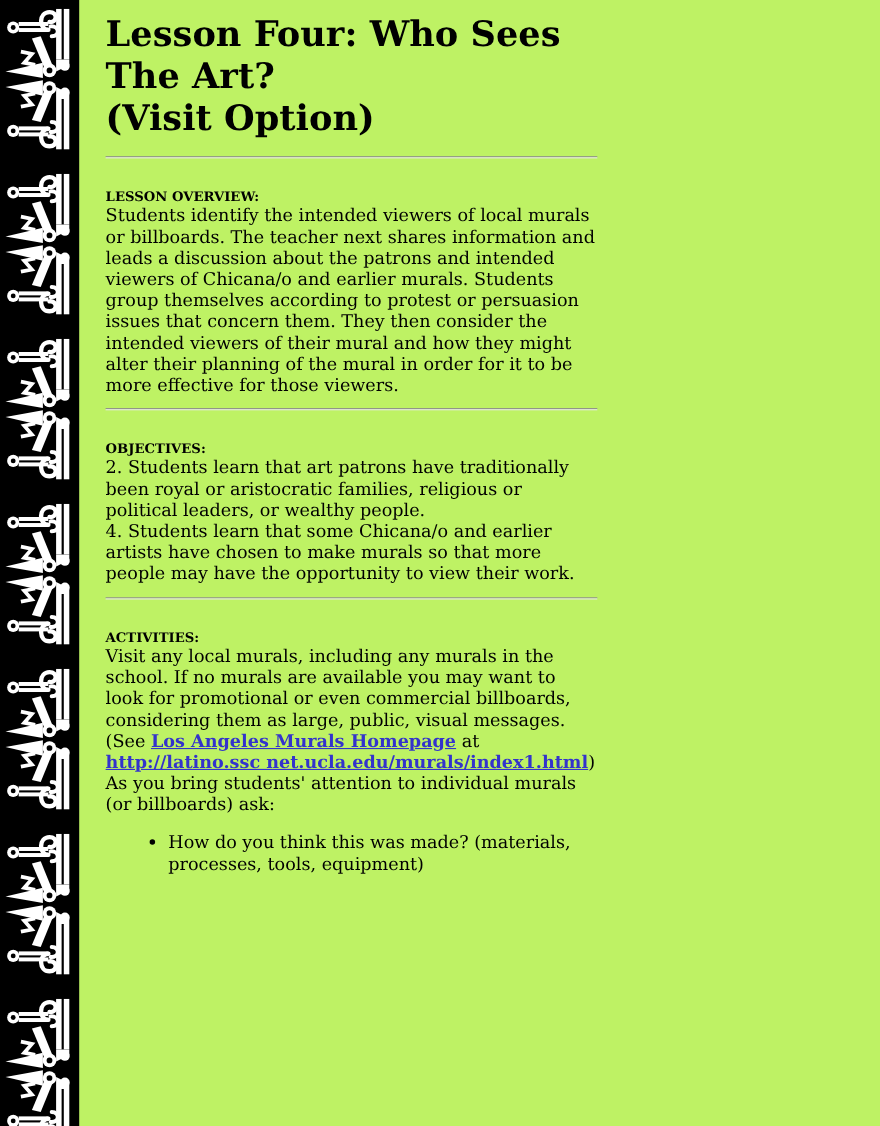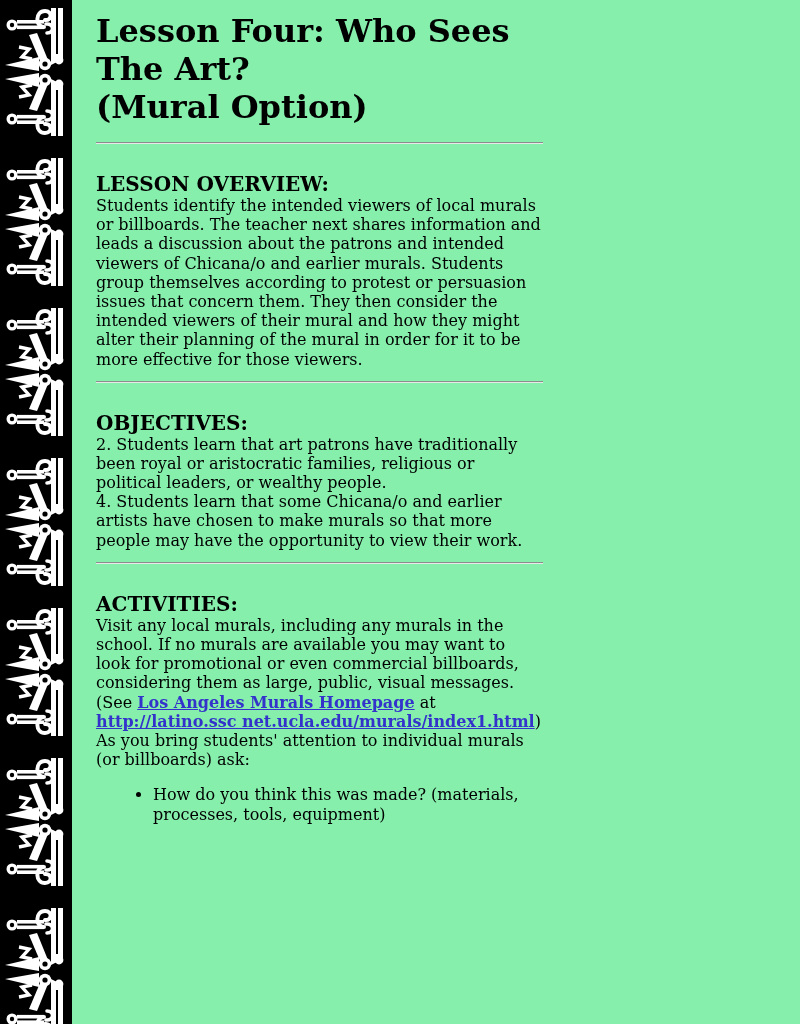--- a/index.html
+++ b/index.html
@@ -1,21 +1,21 @@
 <!DOCTYPE html>
 <html><head>
 <meta charset="utf-8">
 <style>
   html, body { margin: 0; padding: 0; background: #ffffff; }
   .page {
     position: relative;
     width: 800px;
     height: 1024px;
     overflow: hidden;
-    background: #86efac;
+    background: #bef264;
     font-family: "DejaVu Serif", "Liberation Serif", serif;
     color: #000000;
   }
   
   .sidebar {
     position: absolute;
     left: 0; top: 0;
     width: 72px; height: 1024px;
     background: #000000;
     padding-top: 8px;
@@ -43,21 +43,21 @@
     margin: 12px 0 16px 0;
   }
   hr.divider {
     border: none;
     border-top: 1px solid #8c8c8c;
     border-bottom: 1px solid #e8e8e8;
     height: 0;
     margin: 12px 0 8px 0;
   }
   .section-heading {
-    font-size: 20px;
+    font-size: 12px;
     font-weight: bold;
     margin: 28px 0 0 0;
   }
   .content p { margin: 0 0; }
   a.doc-link {
     color: #3333cc;
     font-weight: bold;
     text-decoration: underline;
     text-align: center;
   }
@@ -116,21 +116,21 @@
       <svg class="ornament" aria-hidden="true">
         <use href="#aztec-motif"></use>
       </svg>
       <svg class="ornament" aria-hidden="true">
         <use href="#aztec-motif"></use>
       </svg>
     </div>
 
   <div class="content">
 
-    <h1 class="page-title"><span>Lesson Four: Who Sees The Art?</span><br><span>(Mural Option)</span></h1>
+    <h1 class="page-title"><span>Lesson Four: Who Sees The Art?</span><br><span>(Visit Option)</span></h1>
 
     <hr class="divider">
 
     <div>
       <div class="section-heading">LESSON OVERVIEW:</div>
       <p>Students identify the intended viewers of local murals or billboards. The teacher next shares information and leads a discussion about the patrons and intended viewers of Chicana/o and earlier murals. Students group themselves according to protest or persuasion issues that concern them. They then consider the intended viewers of their mural and how they might alter their planning of the mural in order for it to be more effective for those viewers.</p>
     </div>
 
     <hr class="divider">
 

